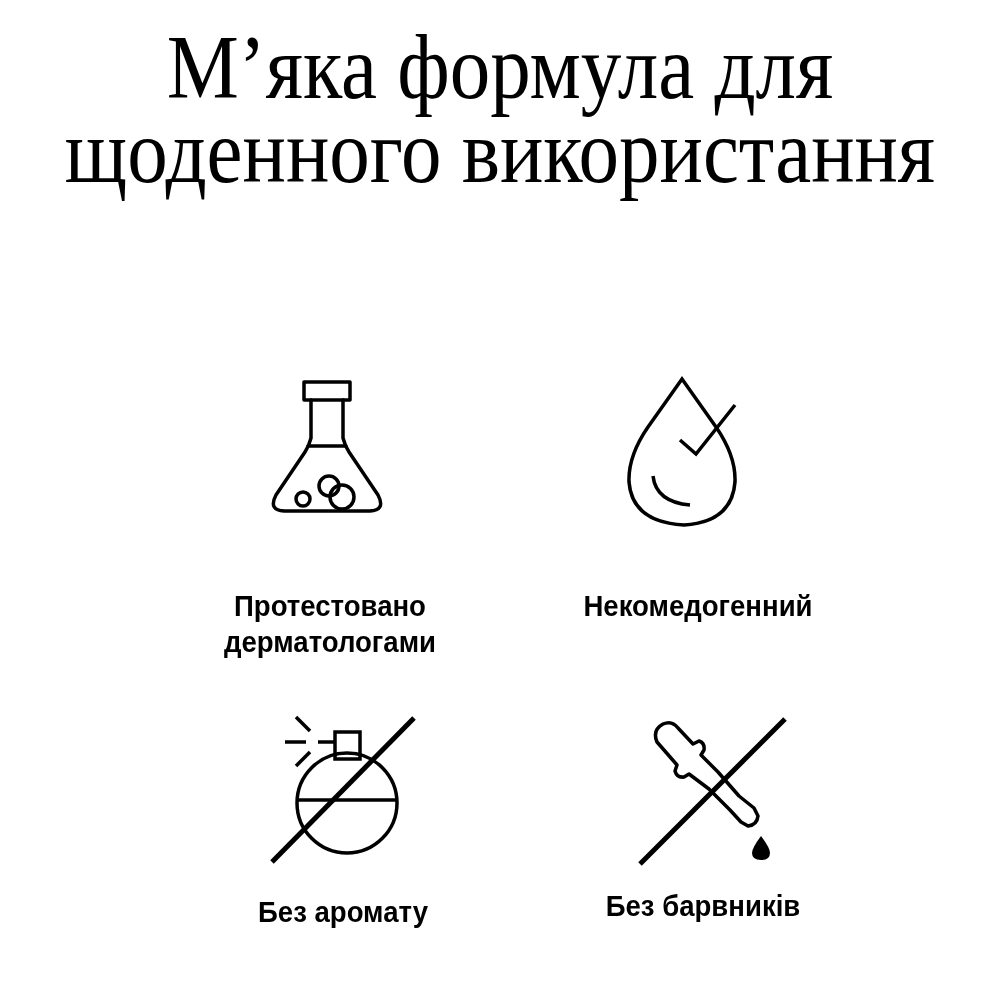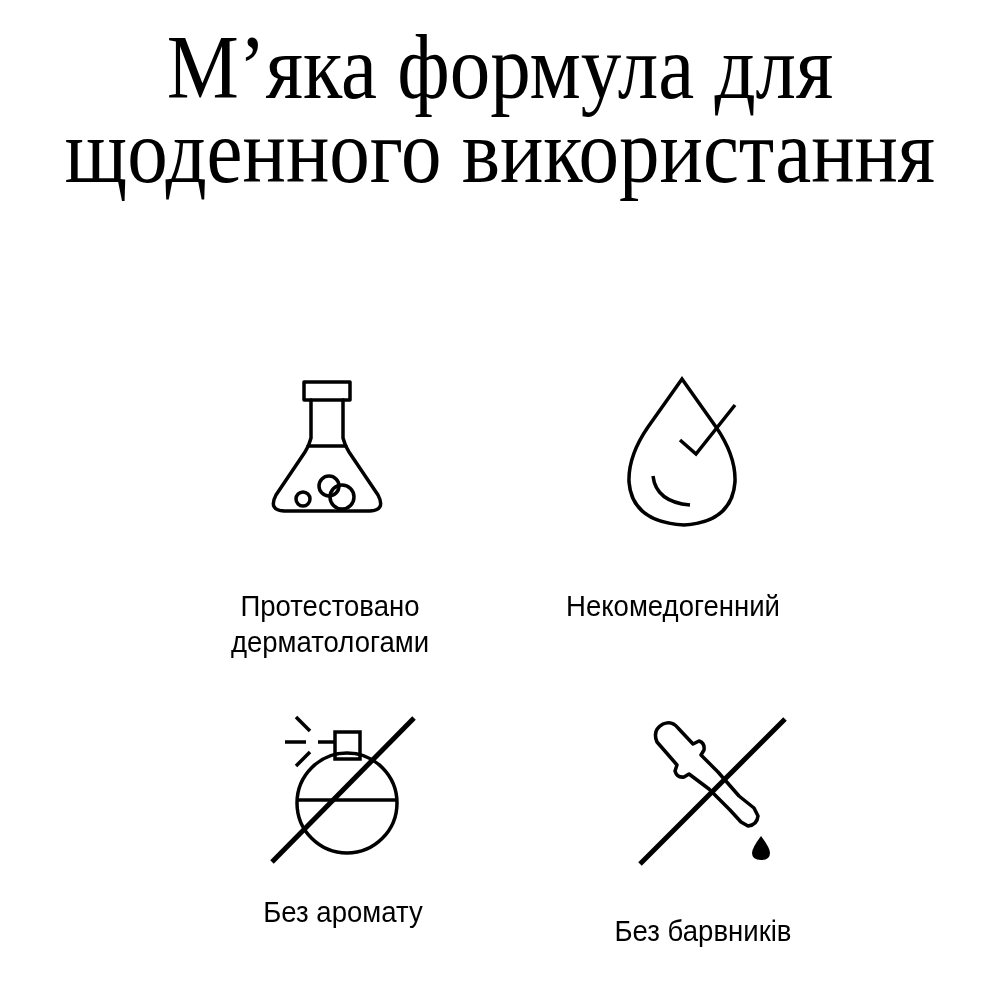--- a/index.html
+++ b/index.html
@@ -5,21 +5,21 @@
     html, body { margin: 0; padding: 0; background: #ffffff; }
     body { width: 1000px; height: 1000px; position: relative; overflow: hidden; color: #000; }
     .title {
       position: absolute; left: 0; top: 26px; width: 1000px;
       font-family: "Liberation Serif", serif;
       font-size: 90px; line-height: 84px; text-align: center;
       transform: scaleX(0.9); transform-origin: center top;
       letter-spacing: 0px; white-space: nowrap;
     }
     .title .line { display: block; }
-    .feature { position: absolute; width: 300px; text-align: center; }
+    .feature { position: absolute; width: 300px; text-align: center; font-weight: bold; }
     .label {
       font-family: "Liberation Sans", sans-serif;
       font-size: 29px; line-height: 36px; white-space: nowrap;
       transform: scaleX(0.95);
     }
     .icon { position: absolute; }
   </style>
 </head>
 <body>
 
@@ -43,21 +43,21 @@
   <div class="label">дерматологами</div>
 </div>
 
 <svg class="icon" style="left:620px;top:372px" width="130" height="160" viewBox="620 372 130 160">
   <g fill="none" stroke="#000" stroke-width="3.5" stroke-linecap="butt" stroke-linejoin="miter">
     <path d="M682 379 L648 427 Q628 456 629 482 Q632 522 684 525 Q732 522 735 482 Q736 456 716 427 Z"></path>
     <path d="M653 476 Q656 502 690 505"></path>
     <path d="M680 440 L696 454 L735 405"></path>
   </g>
 </svg>
-<div class="feature" style="left:523px;top:588px">
+<div class="feature" style="left:548px;top:588px">
   <div class="label">Некомедогенний</div>
 </div>
 
 <svg class="icon" style="left:268px;top:708px" width="170" height="170" viewBox="268 708 170 170">
   <g fill="none" stroke="#000" stroke-width="3.5">
     <line x1="296" y1="717" x2="310" y2="731"></line>
     <line x1="285" y1="742" x2="306" y2="742"></line>
     <line x1="296" y1="766" x2="310" y2="752"></line>
     <line x1="318" y1="742" x2="335" y2="742"></line>
     <rect x="335" y="732" width="25" height="27"></rect>
@@ -70,15 +70,15 @@
   <div class="label">Без аромату</div>
 </div>
 
 <svg class="icon" style="left:630px;top:712px" width="160" height="160" viewBox="630 712 160 160">
   <g fill="none" stroke="#000" stroke-width="3.5" stroke-linejoin="round">
     <path d="M657 742 Q652 730 663 724 Q672 720 678 728 L693 744 L699 741 Q705 743 704 750 L701 755 L718 772 L739 796 L754 808 L758 816 Q757 825 748 826 L741 822 L730 810 L709 789 L689 774 L684 777 Q677 778 675 771 L677 765 Z"></path>
     <line x1="640" y1="864" x2="785" y2="719" stroke-width="5"></line>
   </g>
   <path d="M761 836 Q752 848 752 853 Q752 860 761 860 Q770 860 770 853 Q770 848 761 836 Z" fill="#000"></path>
 </svg>
-<div class="feature" style="left:553px;top:913px">
+<div class="feature" style="left:553px;top:888px">
   <div class="label">Без барвників</div>
 </div>
 
 </body></html>

